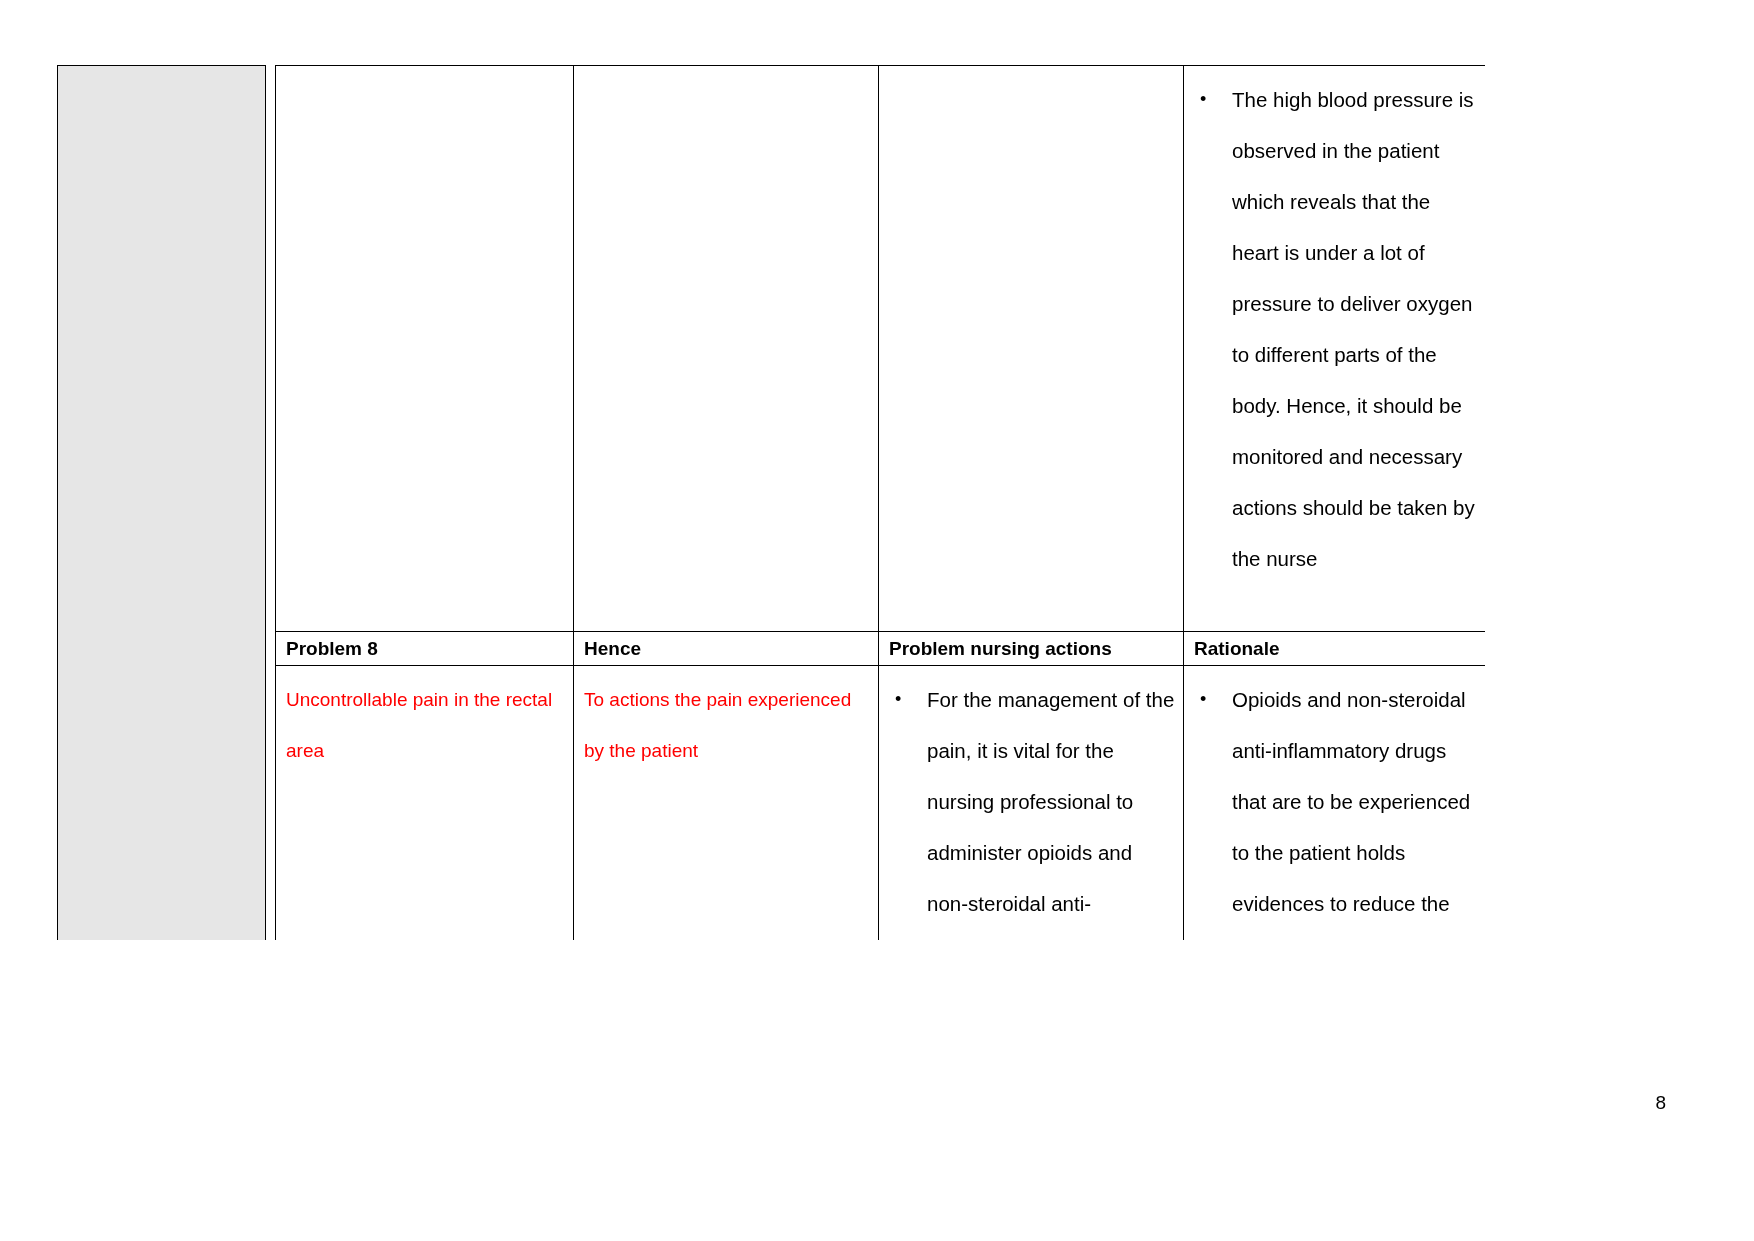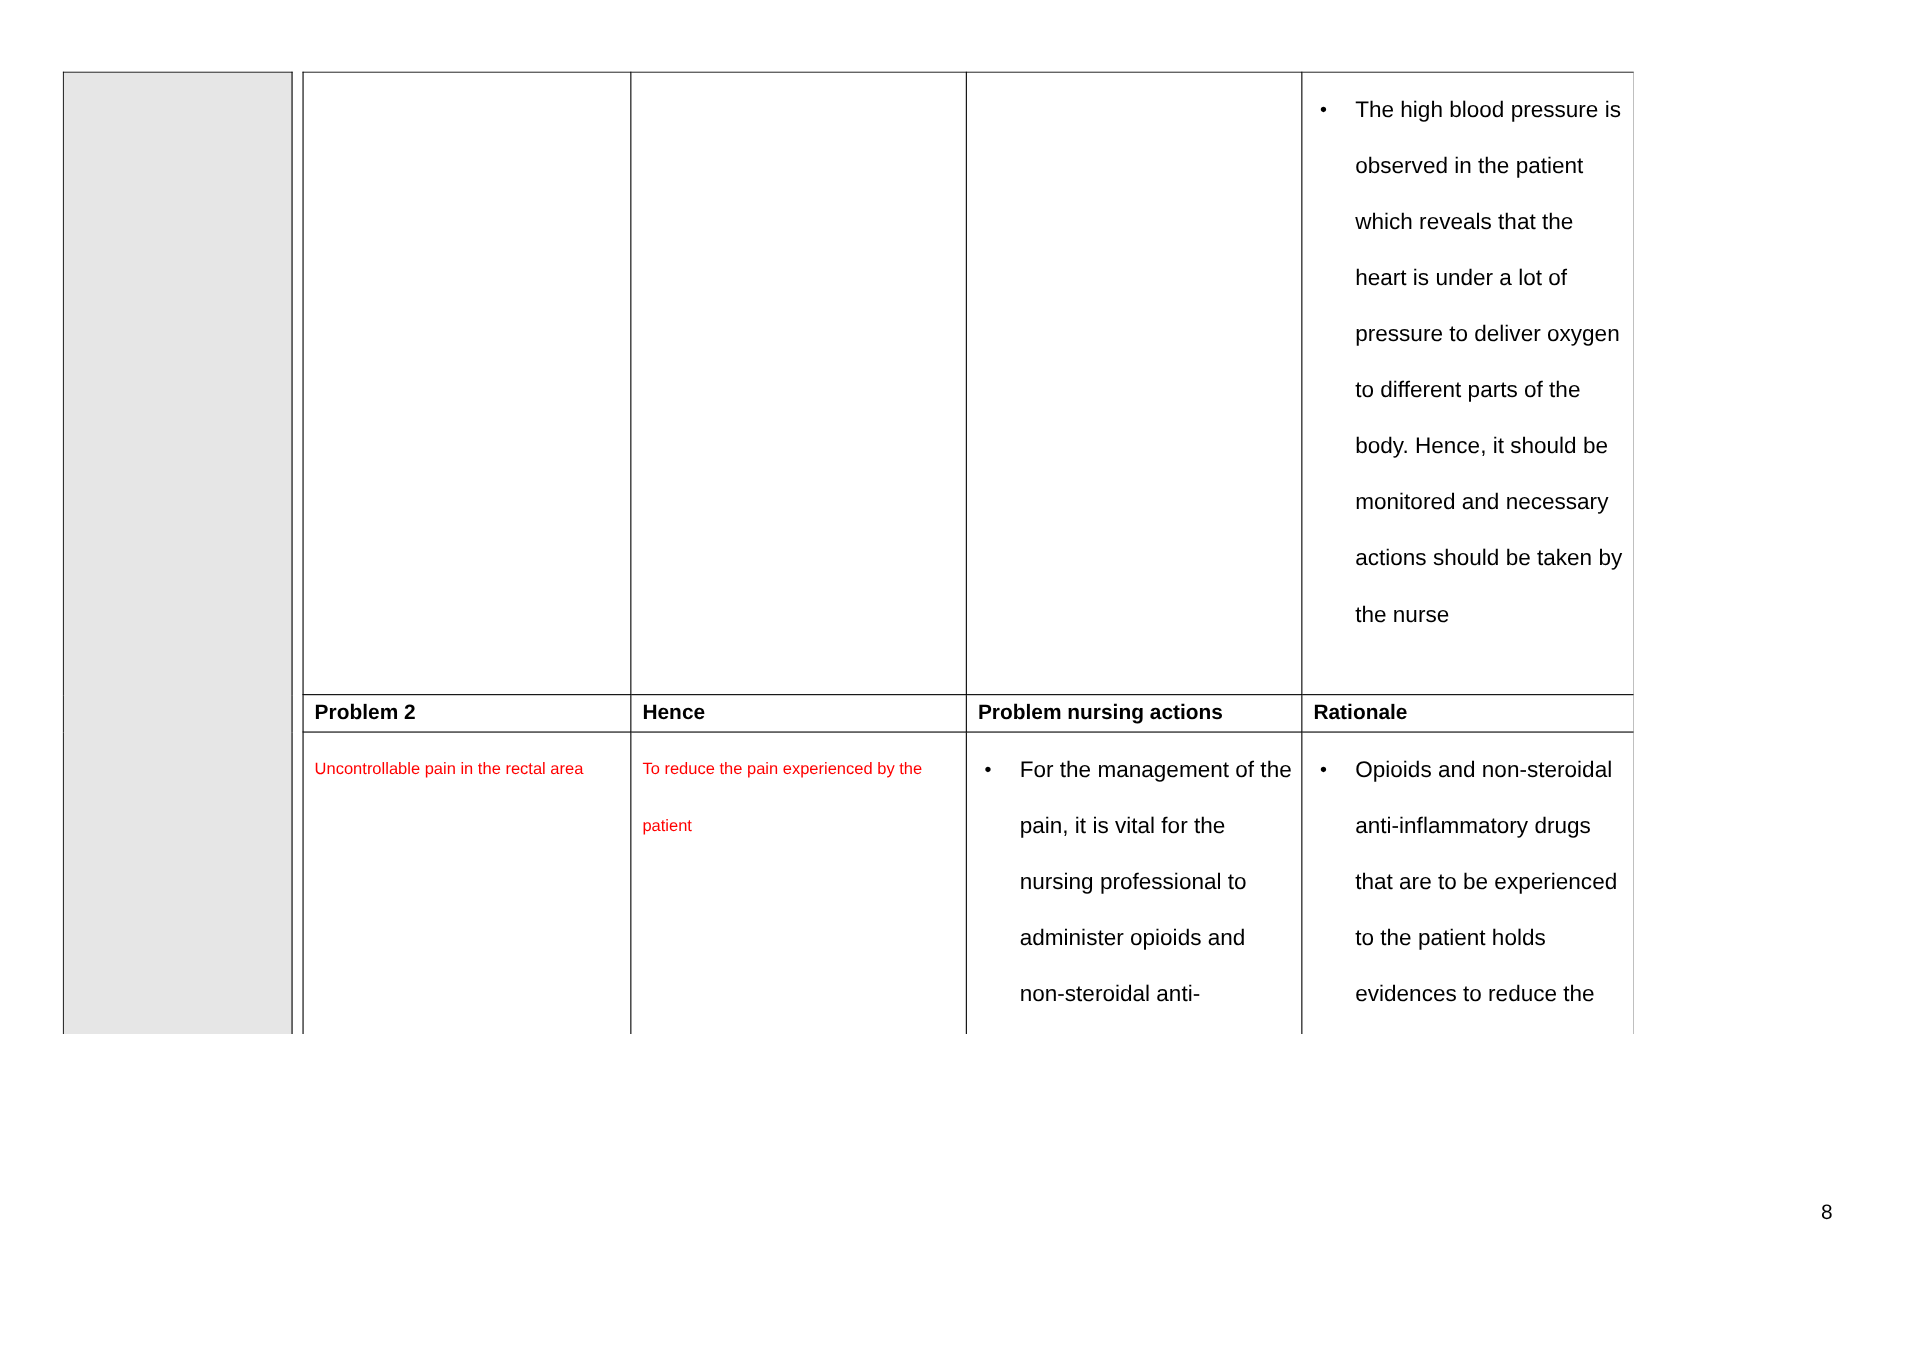--- a/index.html
+++ b/index.html
@@ -79,21 +79,21 @@
   
   .body-text {
     font-size: 20.5px;
     line-height: 51px;
     color: #000000;
     font-family: "Liberation Sans", sans-serif;
   }
 
   .red-text {
     color: #ff0000;
-    font-size: 15px;
+    font-size: 19px;
     line-height: 51px;
     font-family: "Liberation Sans", sans-serif;
     padding: 8px 10px 0 10px;
   }
 
   .hdr-label {
     font-weight: bold;
     font-size: 19px;
     line-height: 28px;
     padding: 3px 0 2px 10px;
@@ -178,39 +178,39 @@
         </td>
         <td class="cellbox tall-cell">
           <ul class="bl">
             <li>The high blood pressure is observed in the patient which reveals that the heart is under a lot of pressure to deliver oxygen to different parts of the body. Hence, it should be monitored and necessary actions should be taken by the nurse</li>
           </ul>
         </td>
       </tr>
 
       <tr class="hdr-row">
         <td>
-          <div class="hdr-label">Problem 2</div>
+          <div class="hdr-label">Problem 8</div>
         </td>
         <td>
           <div class="hdr-label">Hence</div>
         </td>
         <td>
           <div class="hdr-label">Problem nursing actions</div>
         </td>
         <td>
           <div class="hdr-label">Rationale</div>
         </td>
       </tr>
 
       <tr>
         <td class="cellbox bottom-cell">
           <div class="red-text">Uncontrollable pain in the rectal area</div>
         </td>
         <td class="cellbox bottom-cell">
-          <div class="red-text">To reduce the pain experienced by the patient</div>
+          <div class="red-text">To actions the pain experienced by the patient</div>
         </td>
         <td class="cellbox bottom-cell">
           <ul class="bl">
             <li>For the management of the pain, it is vital for the nursing professional to administer opioids and non-steroidal anti-inflammatory drugs to</li>
           </ul>
         </td>
         <td class="cellbox bottom-cell">
           <ul class="bl">
             <li>Opioids and non-steroidal anti-inflammatory drugs that are to be experienced to the patient holds evidences to reduce the</li>
           </ul>

